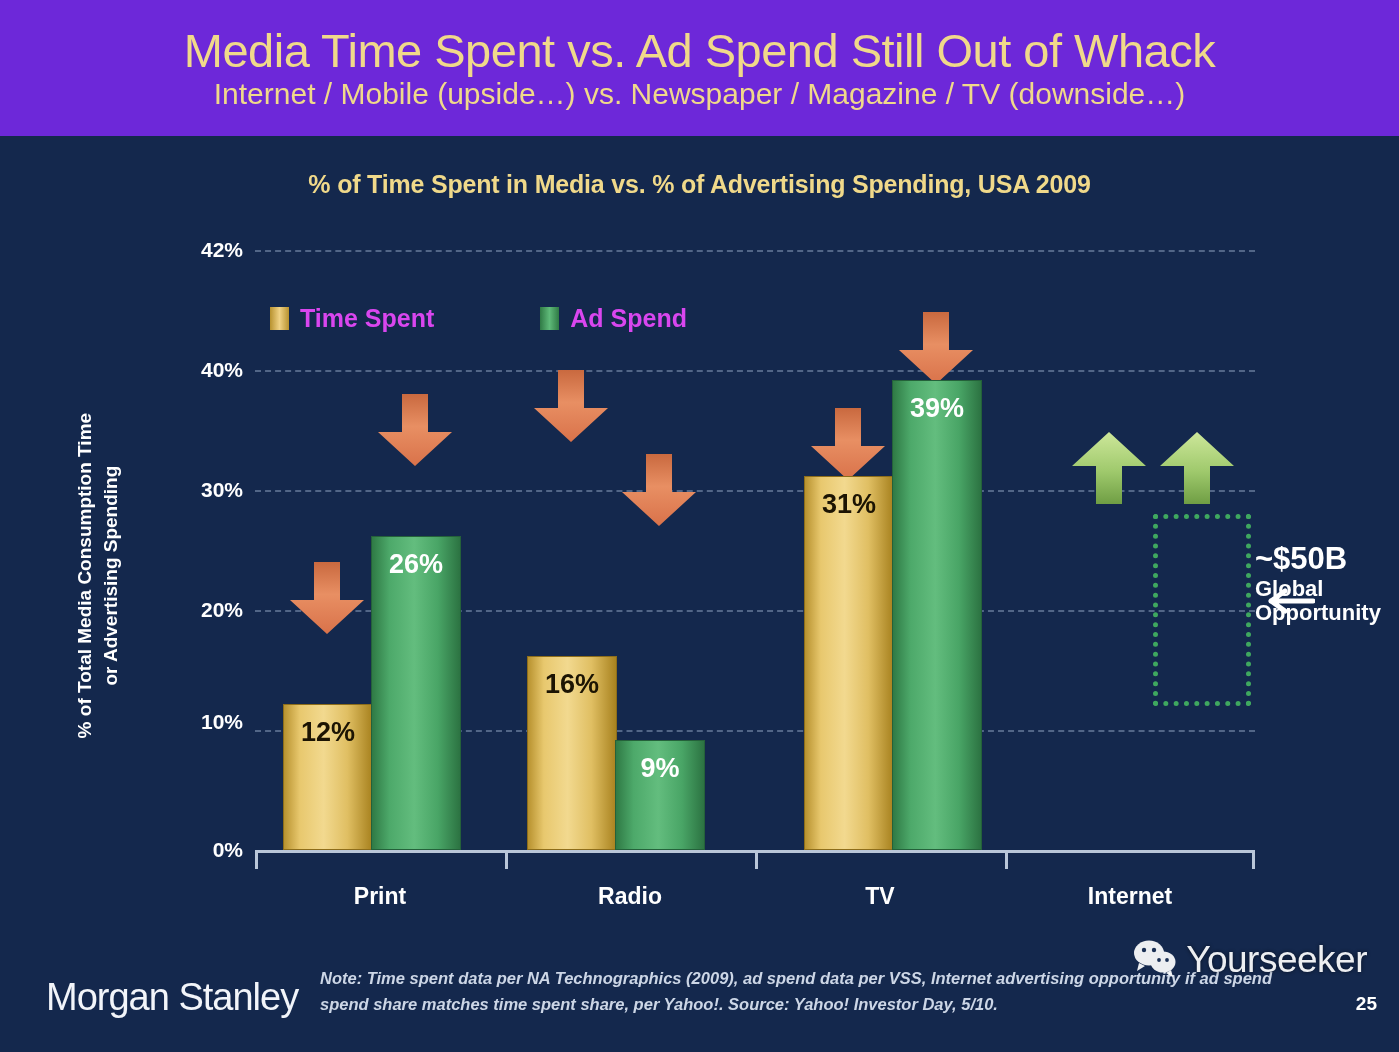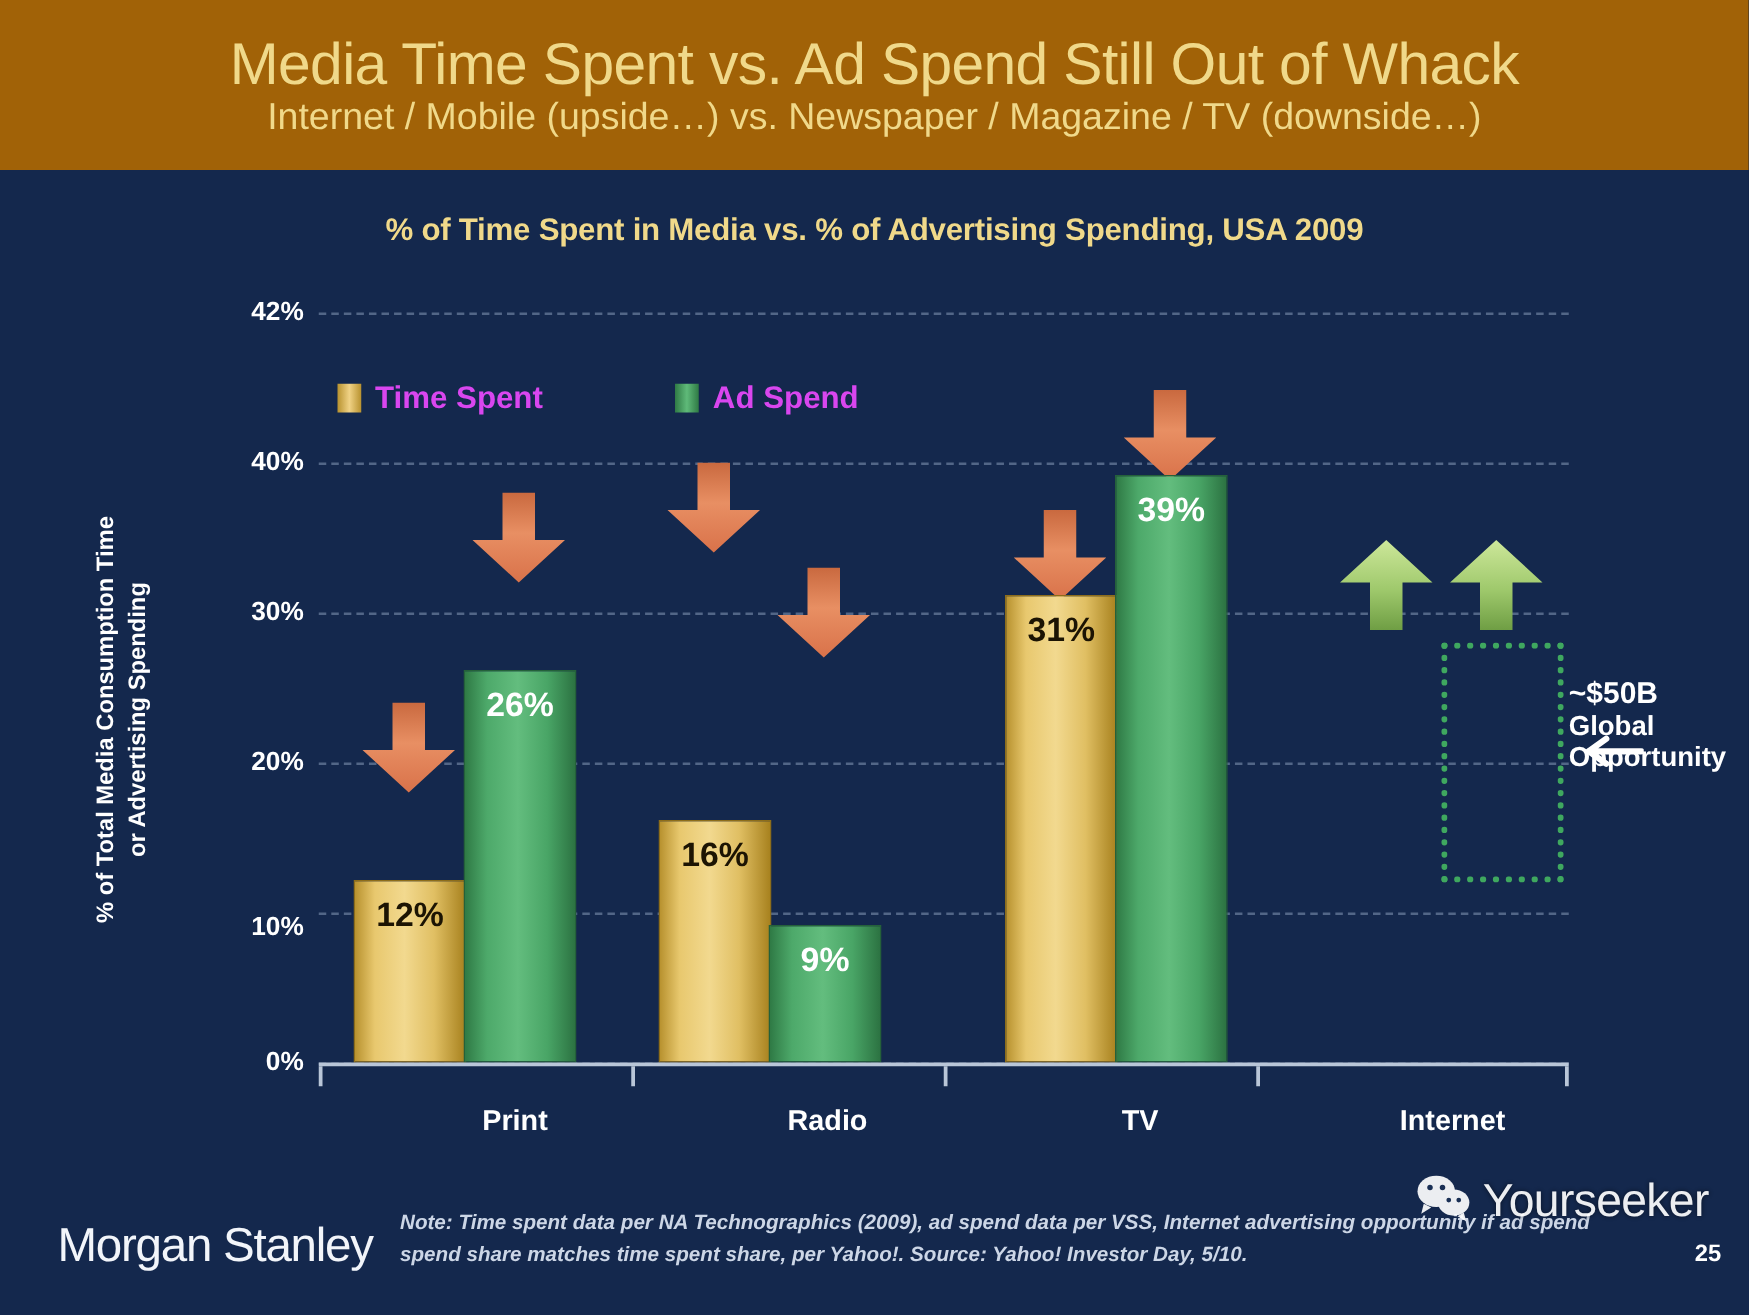--- a/index.html
+++ b/index.html
@@ -4,21 +4,21 @@
 <style>
   html,body{margin:0;padding:0;background:#0a1526;}
   body{
     font-family:"Liberation Sans", sans-serif;
     width:1399px;height:1052px;overflow:hidden;position:relative;
     background:#14284d;
   }
   
   #header{
     position:absolute;left:0;top:0;width:1399px;height:136px;
-    background:#a16207;
+    background:#6d28d9;
     display:flex;flex-direction:column;align-items:center;justify-content:center;
   }
   #title{
     color:#f0d98a;font-size:47px;font-weight:400;letter-spacing:-0.5px;
     line-height:1.05;white-space:nowrap;
   }
   #subtitle{
     color:#f0d98a;font-size:30px;font-weight:400;margin-top:3px;
     line-height:1.05;white-space:nowrap;text-align:right;
   }
@@ -55,21 +55,21 @@
   
   #xaxis{
     position:absolute;left:255px;top:714px;width:1000px;height:18px;
     border-top:3px solid #b9c6d8;
   }
   .xtick{
     position:absolute;top:0;width:0;height:16px;border-left:3px solid #b9c6d8;
   }
   .xlabel{
     position:absolute;top:30px;transform:translateX(-50%);
-    color:#ffffff;font-size:23px;font-weight:bold;white-space:nowrap;margin-left:32px;
+    color:#ffffff;font-size:23px;font-weight:bold;white-space:nowrap;
   }
   
   .bar{position:absolute;bottom:0;}
   .bar.gold{
     background:linear-gradient(90deg,#b8922f 0%,#e8c86e 18%,#f2d98f 45%,#e0bf63 72%,#a8821f 100%);
     border:1px solid #8d6d1a;
   }
   .bar.green{
     background:linear-gradient(90deg,#2f7a45 0%,#4da96a 20%,#63bd7e 48%,#49a566 75%,#2c7342 100%);
     border:1px solid #24613a;
@@ -84,21 +84,21 @@
   .arrow-down{position:absolute;width:78px;height:74px;}
   .arrow-up{position:absolute;width:78px;height:74px;}
   
   #opp-box{
     position:absolute;border:5px dotted #3fa85f;border-radius:2px;
     background:transparent;
   }
   #opp-annot{
     position:absolute;color:#ffffff;font-weight:bold;text-align:left;line-height:1.12;
   }
-  #opp-annot .big{font-size:24px;display:block;}
+  #opp-annot .big{font-size:31px;display:block;}
   #opp-annot .small{font-size:22px;display:block;}
   #opp-arrow{position:absolute;width:60px;height:30px;}
   
   #legend{position:absolute;left:270px;top:168px;display:flex;gap:106px;align-items:center;}
   .legend-item{display:flex;align-items:center;gap:11px;}
   .legend-sw{width:19px;height:23px;display:inline-block;}
   .legend-sw.gold{background:linear-gradient(90deg,#b8922f,#f0d285,#b8922f);}
   .legend-sw.green{background:linear-gradient(90deg,#2f7a45,#5fba79,#2f7a45);}
   .legend-tx{color:#d946ef;font-size:25px;font-weight:bold;white-space:nowrap;}
   
@@ -148,21 +148,21 @@
   <div id="plot">
 
     <div class="gridline" style="top:600px"></div>
     <div class="gridline" style="top:480px"></div>
     <div class="gridline" style="top:360px"></div>
     <div class="gridline" style="top:240px"></div>
     <div class="gridline" style="top:120px"></div>
     <div class="gridline" style="top:0px"></div>
 
     <div class="ytick" style="top:600px">0%</div>
-    <div class="ytick" style="top:492px">10%</div>
+    <div class="ytick" style="top:472px">10%</div>
     <div class="ytick" style="top:360px">20%</div>
     <div class="ytick" style="top:240px">30%</div>
     <div class="ytick" style="top:120px">40%</div>
     <div class="ytick" style="top:0px">42%</div>
 
     <div class="arrow-down" style="left:33px;top:312px">
       <svg viewBox="0 0 78 74" width="78" height="74">
         <defs>
             <linearGradient id="dg1" x1="0" y1="0" x2="0" y2="1">
           <stop offset="0" stop-color="#c9693f"></stop>

